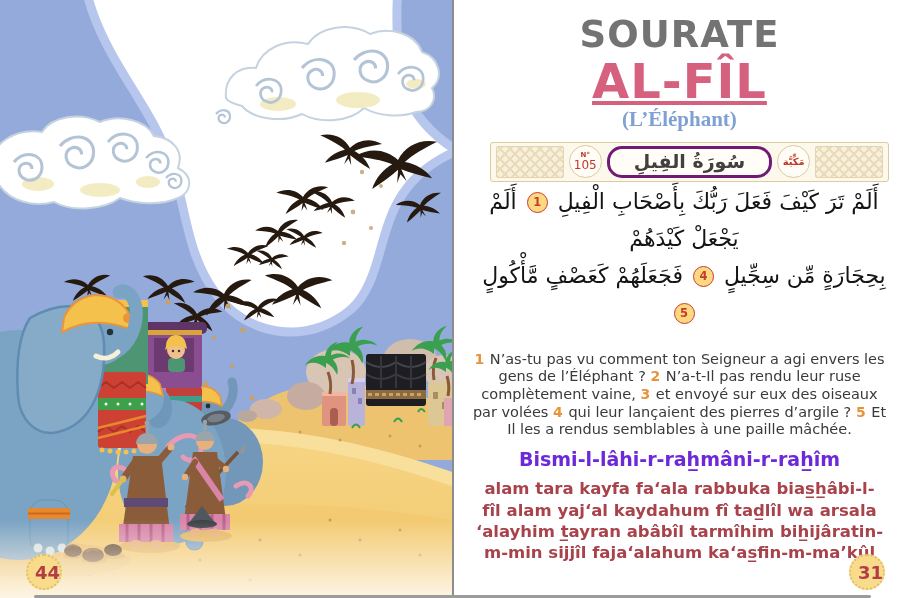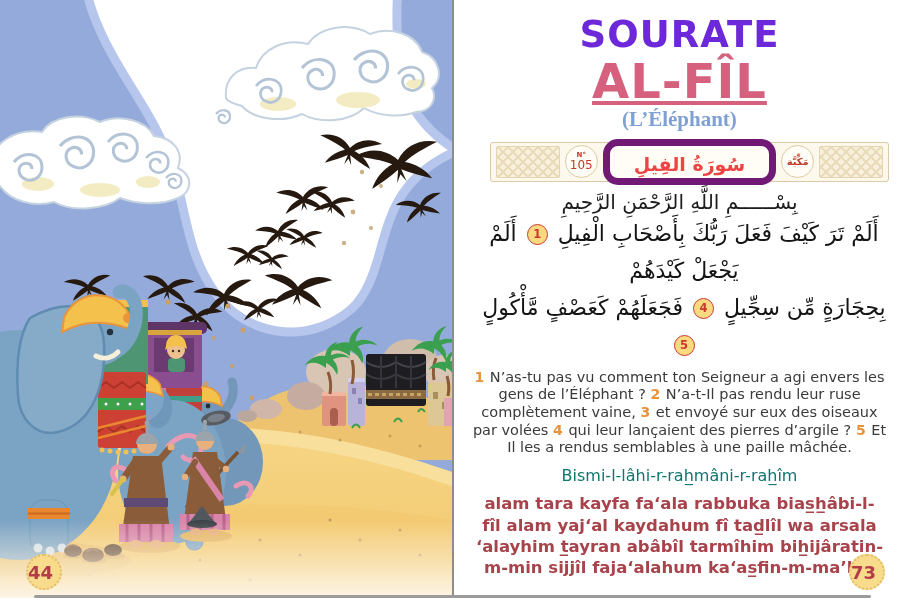--- a/index.html
+++ b/index.html
@@ -6,46 +6,46 @@
   body{width:905px;height:598px;overflow:hidden;background:#ffffff;font-family:"DejaVu Sans",sans-serif;}
   .spread{position:relative;width:905px;height:598px;background:#fff;}
   .page{position:absolute;top:0;height:598px;overflow:hidden;}
   .page-left{left:0;width:452px;background:#93aadb;}
   .page-right{left:454px;width:451px;background:#ffffff;text-align:center;}
   .gutter{position:absolute;left:452px;top:0;width:2px;height:598px;background:#8d8d8d;}
   .bottom-edge{position:absolute;bottom:0;left:34px;right:34px;height:3px;background:#9b9b9b;border-radius:2px;}
   .scene{display:block;width:452px;height:598px;}
 
   
-  .page-badge{position:absolute;width:36px;height:36px;border-radius:50%;background:#f8dc8c;border:2px dotted #e2bd6a;display:flex;align-items:center;justify-content:flex-start;font-weight:bold;font-size:18px;color:#b23d47;box-sizing:border-box;}
+  .page-badge{position:absolute;width:36px;height:36px;border-radius:50%;background:#f8dc8c;border:2px dotted #e2bd6a;display:flex;align-items:center;justify-content:flex-end;font-weight:bold;font-size:18px;color:#b23d47;box-sizing:border-box;}
   .badge-left{left:26px;bottom:8px;}
   .badge-right{right:20px;bottom:8px;}
 
   
   .rp-inner{padding-top:16px;}
-  .title-1{font-size:37px;font-weight:bold;letter-spacing:1px;color:#6d28d9;line-height:1.05;}
+  .title-1{font-size:37px;font-weight:bold;letter-spacing:1px;color:#737373;line-height:1.05;}
   .title-2{font-size:48px;font-weight:bold;letter-spacing:1px;color:#d5617f;line-height:1.0;margin-top:2px;text-decoration:underline;}
   .subtitle{font-family:"Liberation Serif",serif;font-weight:bold;font-size:21px;color:#7fa0d2;margin-top:2px;}
 
   .banner{margin:10px 16px 0 36px;height:40px;background:#fdf8ec;border:1px solid #dccaa4;border-radius:3px;display:flex;align-items:center;gap:5px;padding:0 5px;box-sizing:border-box;}
   .ornament{flex:1;height:30px;border-radius:2px;background-color:#f8f0dc;background-image:repeating-linear-gradient(45deg,#e9dcba 0 2px,transparent 2px 7px),repeating-linear-gradient(-45deg,#e9dcba 0 2px,transparent 2px 7px);border:1px solid #e4d5b2;}
   .banner-circle{width:31px;height:31px;border-radius:50%;background:#fffdf6;border:1px solid #dccaa4;display:flex;flex-direction:column;align-items:center;justify-content:center;line-height:1;flex:0 0 auto;}
   .banner-circle .no{font-size:7px;color:#c0392b;font-weight:bold;}
   .banner-circle .num{font-size:12px;color:#c0392b;font-weight:normal;}
   .banner-circle.makki{font-size:10px;color:#c0392b;font-weight:bold;text-align:right;}
-  .banner-pill{flex:0 0 auto;background:#fffdf6;border:7px solid #701a75;border-radius:15px;padding:7px 24px 3px;font-size:19px;font-weight:bold;color:#ef4444;}
+  .banner-pill{flex:0 0 auto;background:#fffdf6;border:3px solid #701a75;border-radius:15px;padding:1px 24px 3px;font-size:19px;font-weight:bold;color:#404040;}
 
   .bismillah-ar{margin-top:8px;font-size:20px;color:#1c1c1c;}
   .arabic-verses{margin:2px 16px 0 25px;font-size:22px;line-height:1.68;color:#141414;}
   .arabic-verses .seg-num{display:inline-flex;align-items:center;justify-content:center;width:21px;height:21px;border-radius:50%;background:#fbd980;border:1.5px solid #c8392f;color:#c8392f;font-size:11.5px;font-weight:bold;vertical-align:middle;margin:0 3px;box-sizing:border-box;font-family:"DejaVu Sans",sans-serif;}
 
   .fr-bismillah{margin-top:9px;font-family:"Liberation Serif",serif;font-style:italic;font-weight:bold;font-size:15.5px;color:#262626;}
-  .translation{margin:5px auto 0;max-width:420px;font-size:14.5px;line-height:1.22;color:#3a3a3a;}
+  .translation{margin:19px auto 0;max-width:420px;font-size:14.5px;line-height:1.22;color:#3a3a3a;}
   .translation .seg-num{color:#e8923a;font-weight:bold;font-size:14px;padding-right:1px;}
-  .translit-title{margin-top:9px;font-size:16px;font-weight:normal;color:#0f766e;}
+  .translit-title{margin-top:9px;font-size:19px;font-weight:bold;color:#6d28d9;}
   .phonetic{margin:8px auto 0;max-width:408px;font-size:16.5px;line-height:1.3;font-weight:bold;color:#a8434b;}
   p{margin:0;}
 </style>
 </head>
 <body>
 
 <div class="spread">
 
   <div class="page page-left">
     <svg class="scene" viewBox="0 0 452 598" xmlns="http://www.w3.org/2000/svg">
@@ -377,34 +377,33 @@
         <div class="ornament"></div>
         <div class="banner-circle">
           <span class="no">N°</span>
           <span class="num">105</span>
         </div>
         <div class="banner-pill" dir="rtl">سُورَةُ الفِيلِ</div>
         <div class="banner-circle makki" dir="rtl">مَكِّيَّة</div>
         <div class="ornament"></div>
       </div>
 
-      <div class="bismillah-ar" dir="rtl">بِسْــــــمِ اللَّهِ الرَّحْمَنِ الرَّحِيمِ</div>
 
       <div class="arabic-verses" dir="rtl">
         <div class="ar-line">أَلَمْ تَرَ كَيْفَ فَعَلَ رَبُّكَ بِأَصْحَابِ الْفِيلِ <span class="seg-num">1</span> أَلَمْ يَجْعَلْ كَيْدَهُمْ</div>
         <div class="ar-line">بِحِجَارَةٍ مِّن سِجِّيلٍ <span class="seg-num">4</span> فَجَعَلَهُمْ كَعَصْفٍ مَّأْكُولٍ <span class="seg-num">5</span></div>
       </div>
 
 
       <p class="translation"><span class="seg-num">1</span> N’as-tu pas vu comment ton Seigneur a agi envers les gens de l’Éléphant ? <span class="seg-num">2</span> N’a-t-Il pas rendu leur ruse complètement vaine, <span class="seg-num">3</span> et envoyé sur eux des oiseaux par volées <span class="seg-num">4</span> qui leur lançaient des pierres d’argile ? <span class="seg-num">5</span> Et Il les a rendus semblables à une paille mâchée.</p>
 
       <div class="translit-title">Bismi-l-lâhi-r-rah̲mâni-r-rah̲îm</div>
 
       <p class="phonetic"> alam tara kayfa fa‘ala rabbuka bias̲h̲âbi-l-fîl  alam yaj‘al kaydahum fî tad̲lîl  wa arsala ‘alayhim t̲ayran abâbîl  tarmîhim bih̲ijâratin-m-min sijjîl  faja‘alahum ka‘as̲fin-m-ma’kûl</p>
     </div>
 
     <div class="page-badge badge-right">
-      <span>73</span>
+      <span>31</span>
     </div>
   </div>
 
   <div class="bottom-edge"></div>
 </div>
 
 </body></html>

